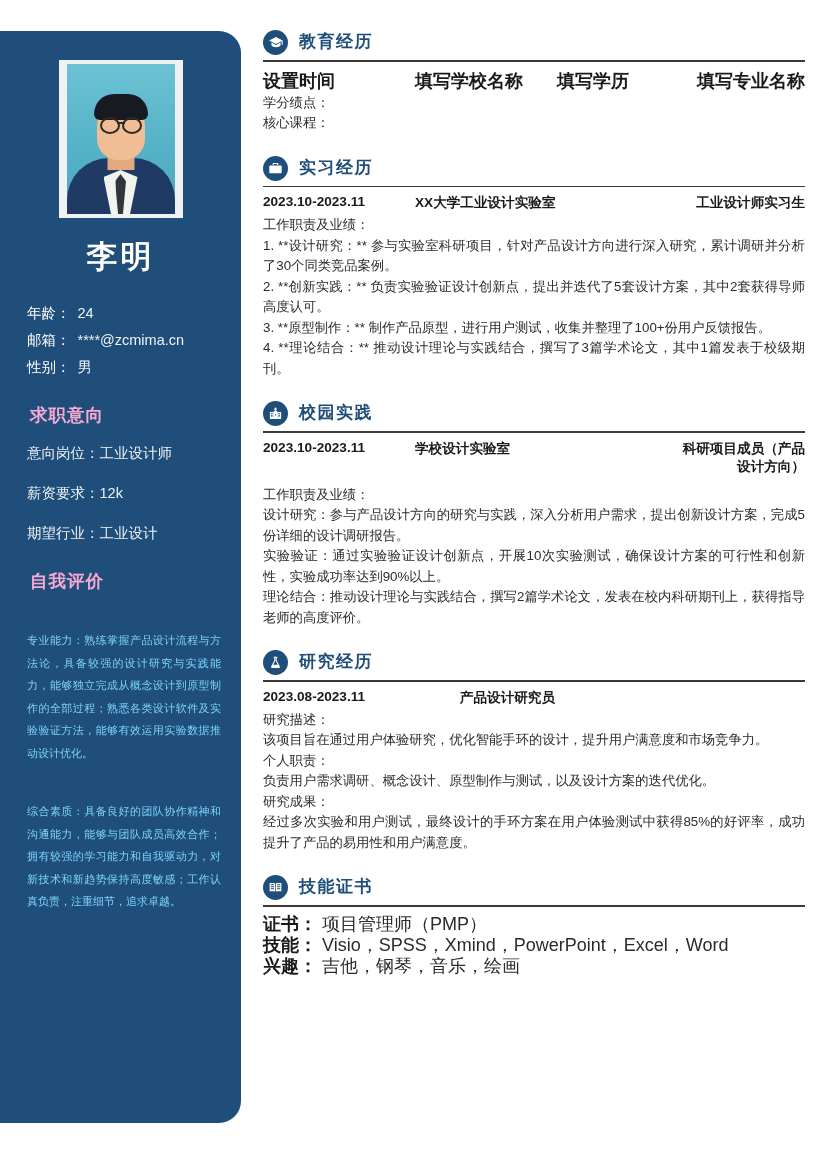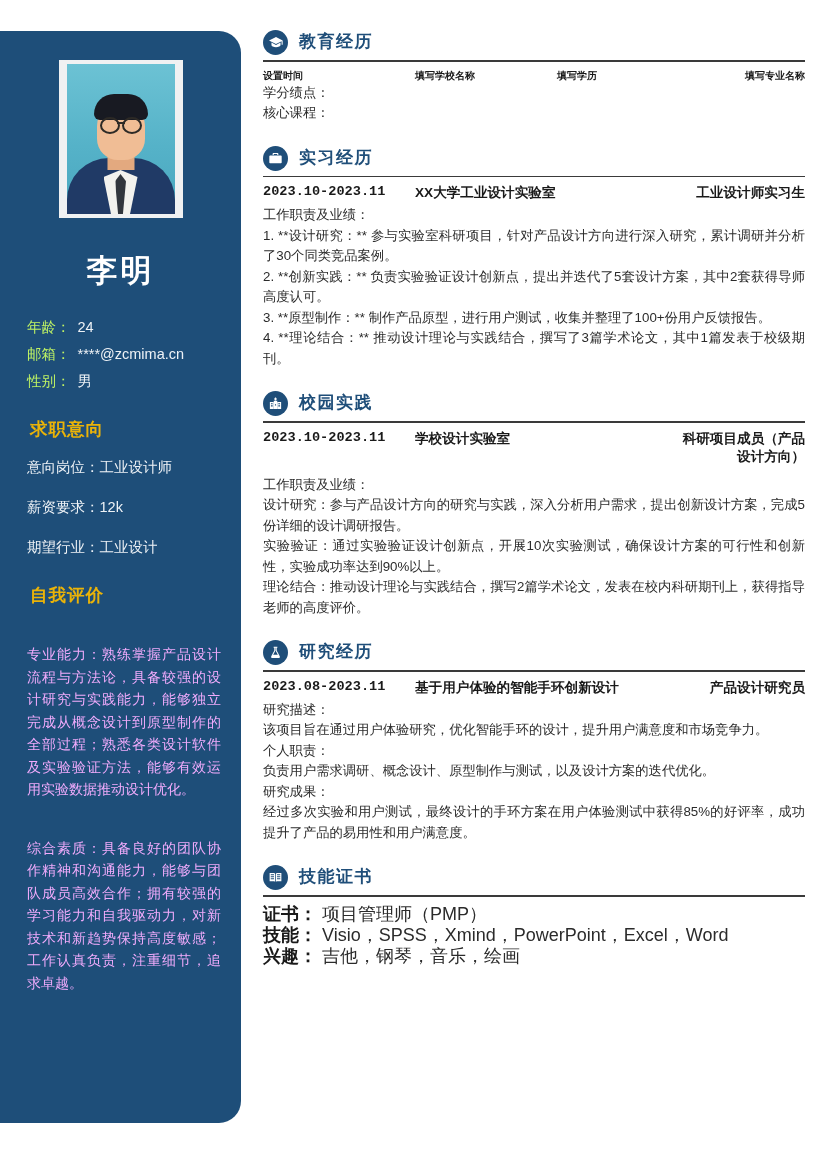--- a/index.html
+++ b/index.html
@@ -135,61 +135,61 @@
     width: 8px;
     height: 2px;
     background: #2d2a26;
   }
 
   .sb-name {
     text-align: center;
     font-size: 31px;
     font-weight: bold;
     letter-spacing: 3px;
-    margin-top: 32px;
+    margin-top: 18px;
     color: #ffffff;
   }
 
   .sb-info {
     margin-top: 22px;
     padding-left: 9px;
   }
   .sb-info-row {
     font-size: 14.5px;
     line-height: 27px;
     color: #eef2f6;
     white-space: nowrap;
   }
-  .sb-info-row .lbl { color: #bef264; }
+  .sb-info-row .lbl { color: #ffffff; }
   .sb-info-row .val { margin-left: 7px; }
 
   .sb-heading {
     font-size: 17.5px;
     font-weight: bold;
-    color: #eab308;
+    color: #f9a8d4;
     margin-top: 22px;
     margin-bottom: 8px;
     padding-left: 12px;
     letter-spacing: 1px;
   }
 
   .sb-block { padding-left: 9px; }
 
   .sb-line {
     font-size: 14.5px;
     line-height: 28px;
     color: #eef2f6;
     white-space: nowrap;
     margin-top: 12px;
   }
 
   .sb-para {
-    font-size: 14px;
+    font-size: 11px;
     line-height: 22.5px;
-    color: #f0abfc;
+    color: #7dd3fc;
     text-align: justify;
     padding-right: 2px;
     margin-top: 36px;
   }
 
   
   .main {
     position: absolute;
     left: 263px;
     top: 30px;
@@ -230,26 +230,26 @@
     margin-bottom: 7px;
   }
 
   .entry-row {
     display: flex;
     font-size: 13.6px;
     font-weight: bold;
     color: #1a1a1a;
     margin-bottom: 3px;
   }
-  .e-date { width: 152px; flex: none; font-family: Liberation Mono, monospace; }
+  .e-date { width: 152px; flex: none; }
   .e-org  { flex: 1 1 auto; }
   .e-role { width: 140px; flex: none; text-align: right; }
   .e-role.wide { width: 135px; }
 
-  .edu-header { display: flex; font-size: 10px; font-weight: bold; color: #1a1a1a; }
+  .edu-header { display: flex; font-size: 18px; font-weight: bold; color: #1a1a1a; }
   .edu-c1 { width: 152px; flex: none; }
   .edu-c2 { width: 142px; flex: none; }
   .edu-c3 { width: 107px; flex: none; }
   .edu-c4 { flex: 1 1 auto; text-align: right; }
 
   .body-line {
     font-size: 13.3px;
     line-height: 20.5px;
     color: #2b2b2b;
   }
@@ -408,21 +408,20 @@
           <svg width="15" height="15" viewBox="0 0 24 24" fill="#ffffff">
             <path d="M9 2.6h6v1.8h-1.1v4.4l4.9 9.1c.7 1.3-.2 2.9-1.7 2.9H6.9c-1.5 0-2.4-1.6-1.7-2.9l4.9-9.1V4.4H9V2.6zm2.7 1.8v4.9L8.3 15.6h7.4l-3.4-6.3V4.4h-.6z"></path>
           </svg>
         </span>
         <span class="sec-title">研究经历</span>
       </div>
       <div class="sec-rule"></div>
 
       <div class="entry-row">
         <div class="e-date">2023.08-2023.11</div>
-        <div class="e-org">基于用户体验的智能手环创新设计</div>
         <div class="e-role">产品设计研究员</div>
       </div>
       <div class="body-line">研究描述：</div>
       <div class="body-para">该项目旨在通过用户体验研究，优化智能手环的设计，提升用户满意度和市场竞争力。</div>
       <div class="body-line">个人职责：</div>
       <div class="body-para">负责用户需求调研、概念设计、原型制作与测试，以及设计方案的迭代优化。</div>
       <div class="body-line">研究成果：</div>
       <div class="body-para">经过多次实验和用户测试，最终设计的手环方案在用户体验测试中获得85%的好评率，成功提升了产品的易用性和用户满意度。</div>
       <div class="sp-18"></div>
     </section>

